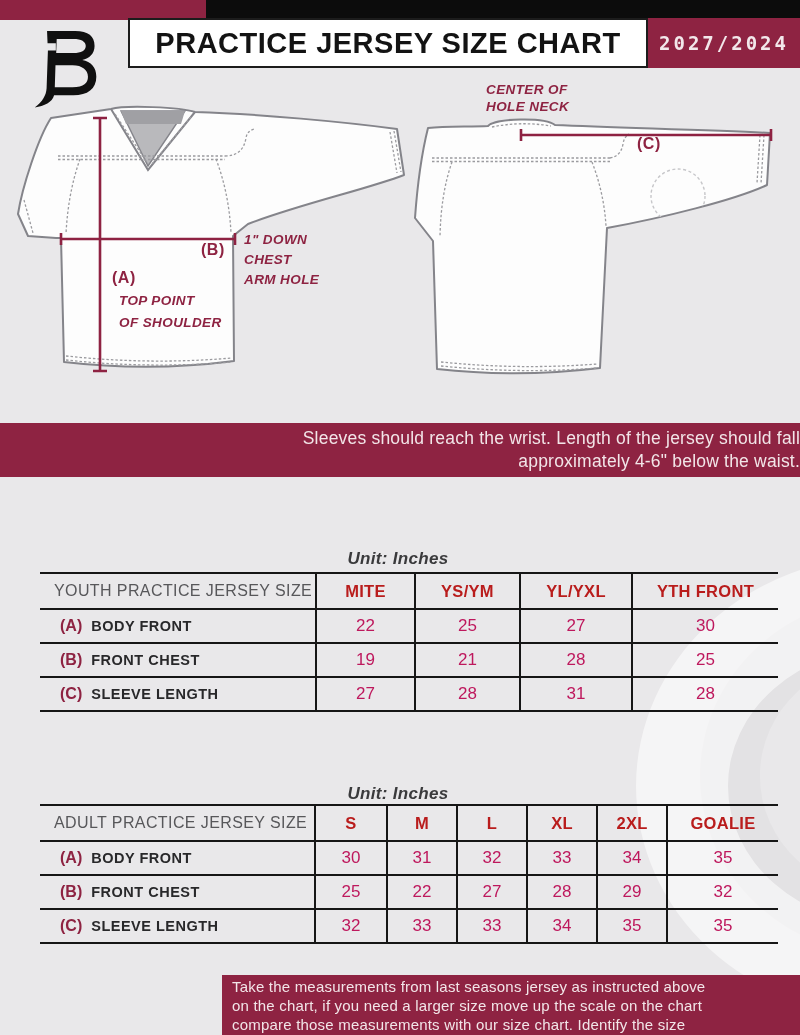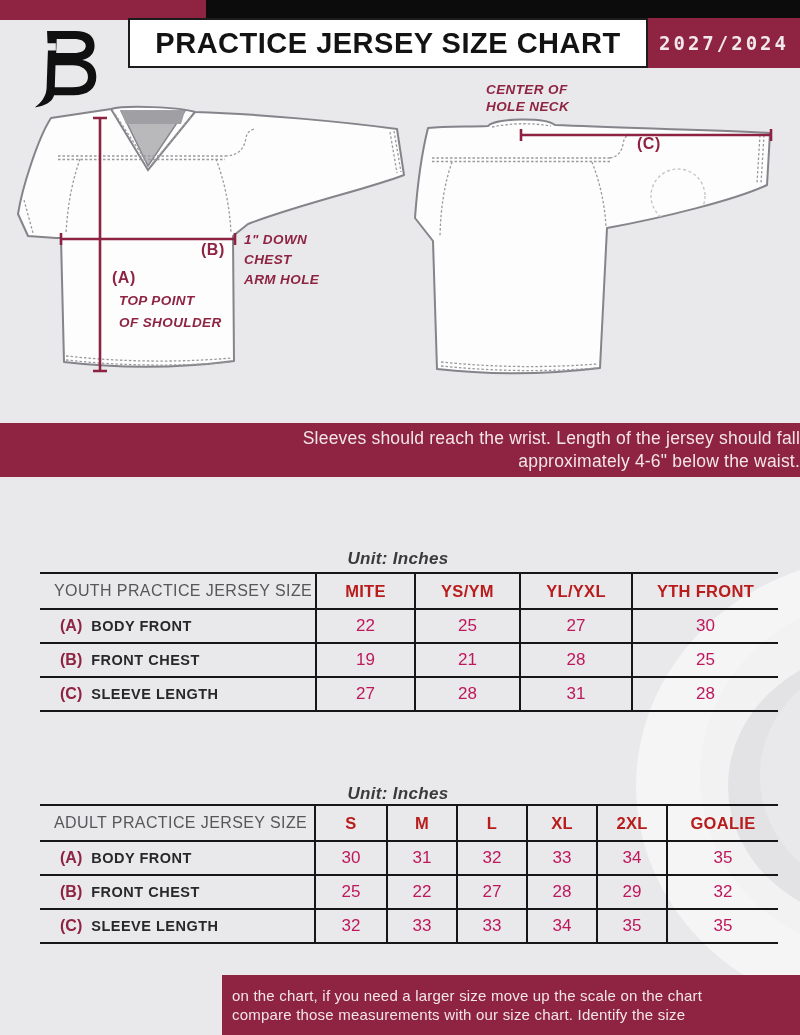--- a/index.html
+++ b/index.html
@@ -302,17 +302,18 @@
           <td class="val">33</td>
           <td class="val">33</td>
           <td class="val">34</td>
           <td class="val">35</td>
           <td class="val">35</td>
         </tr>
       </tbody>
     </table>
 
   <div class="footer-maroon">
+    <div>Take the measurements from last seasons jersey as instructed above</div>
     <div>on the chart, if you need a larger size move up the scale on the chart</div>
     <div>compare those measurements  with our size chart. Identify the size</div>
   </div>
 
 </div>
 
 </body></html>

